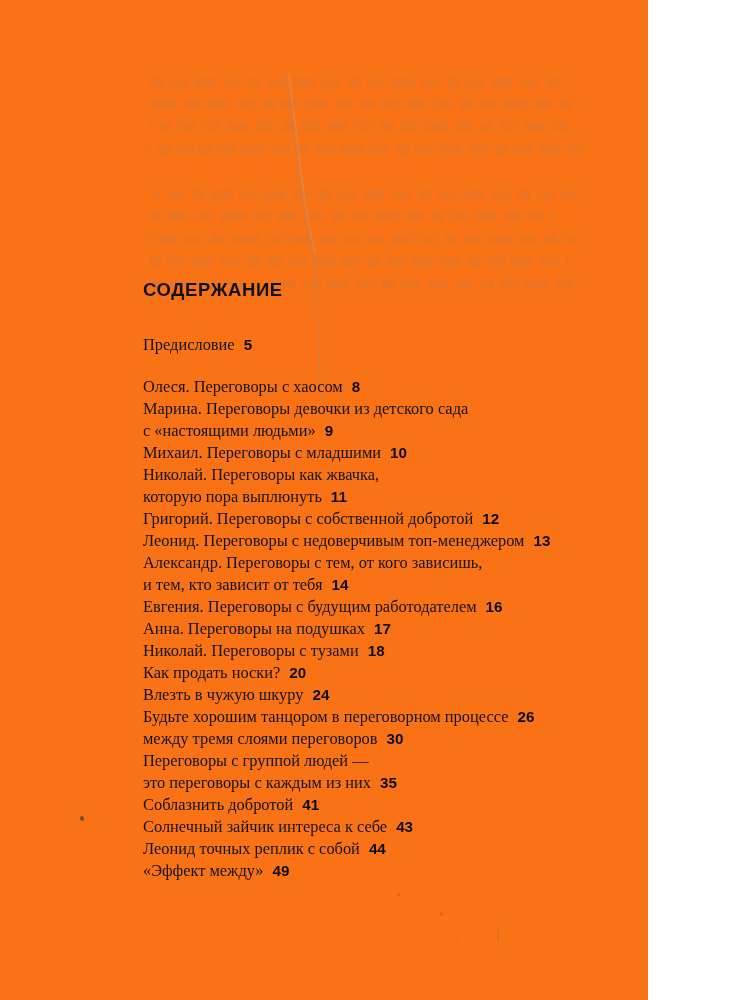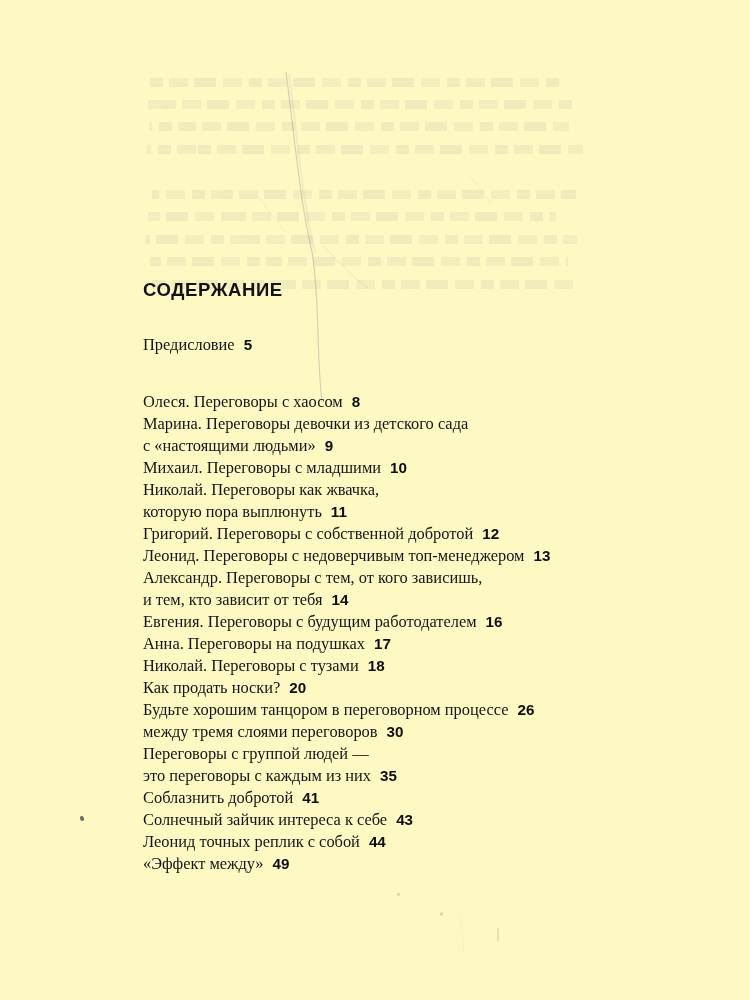--- a/index.html
+++ b/index.html
@@ -4,23 +4,23 @@
 <title>Содержание</title>
 <style>
   html, body {
     margin: 0;
     padding: 0;
     background: #ffffff;
   }
 
   .page {
     position: relative;
-    width: 750px;
+    width: 648px;
     height: 1000px;
-    background: #fef9c3;
+    background: #f97316;
     overflow: hidden;
     font-family: "Liberation Serif", "DejaVu Serif", serif;
     color: #1a1a1a;
     text-decoration: underline;
     -webkit-font-smoothing: antialiased;
   }
 
   
   .ghost-layer {
     position: absolute;
@@ -149,21 +149,21 @@
     color: #0d0d0d;
   }
 
   
   .toc-entry.cont {
     display: block;
   }
 
   
   .gap-after {
-    margin-bottom: 35px;
+    margin-bottom: 20px;
   }
 </style>
 </head>
 <body>
 
 <div class="page">
 
   <div class="ghost-layer">
       <div class="ghost-line" style="top: 78px; left: 150px; width: 415px; background-position: 0px 0px;"></div>
       <div class="ghost-line" style="top: 100px; left: 146px; width: 430px; background-position: 17px 0px;"></div>
@@ -251,20 +251,23 @@
       </div>
 
       <div class="toc-entry">
         <span class="title">Николай. Переговоры с тузами</span><span class="page-num">18</span>
       </div>
 
       <div class="toc-entry">
         <span class="title">Как продать носки?</span><span class="page-num">20</span>
       </div>
 
+      <div class="toc-entry">
+        <span class="title">Влезть в чужую шкуру</span><span class="page-num">24</span>
+      </div>
 
       <div class="toc-entry">
         <span class="title">Будьте хорошим танцором в переговорном процессе</span><span class="page-num">26</span>
       </div>
 
       <div class="toc-entry">
         <span class="title">между тремя слоями переговоров</span><span class="page-num">30</span>
       </div>
 
 

